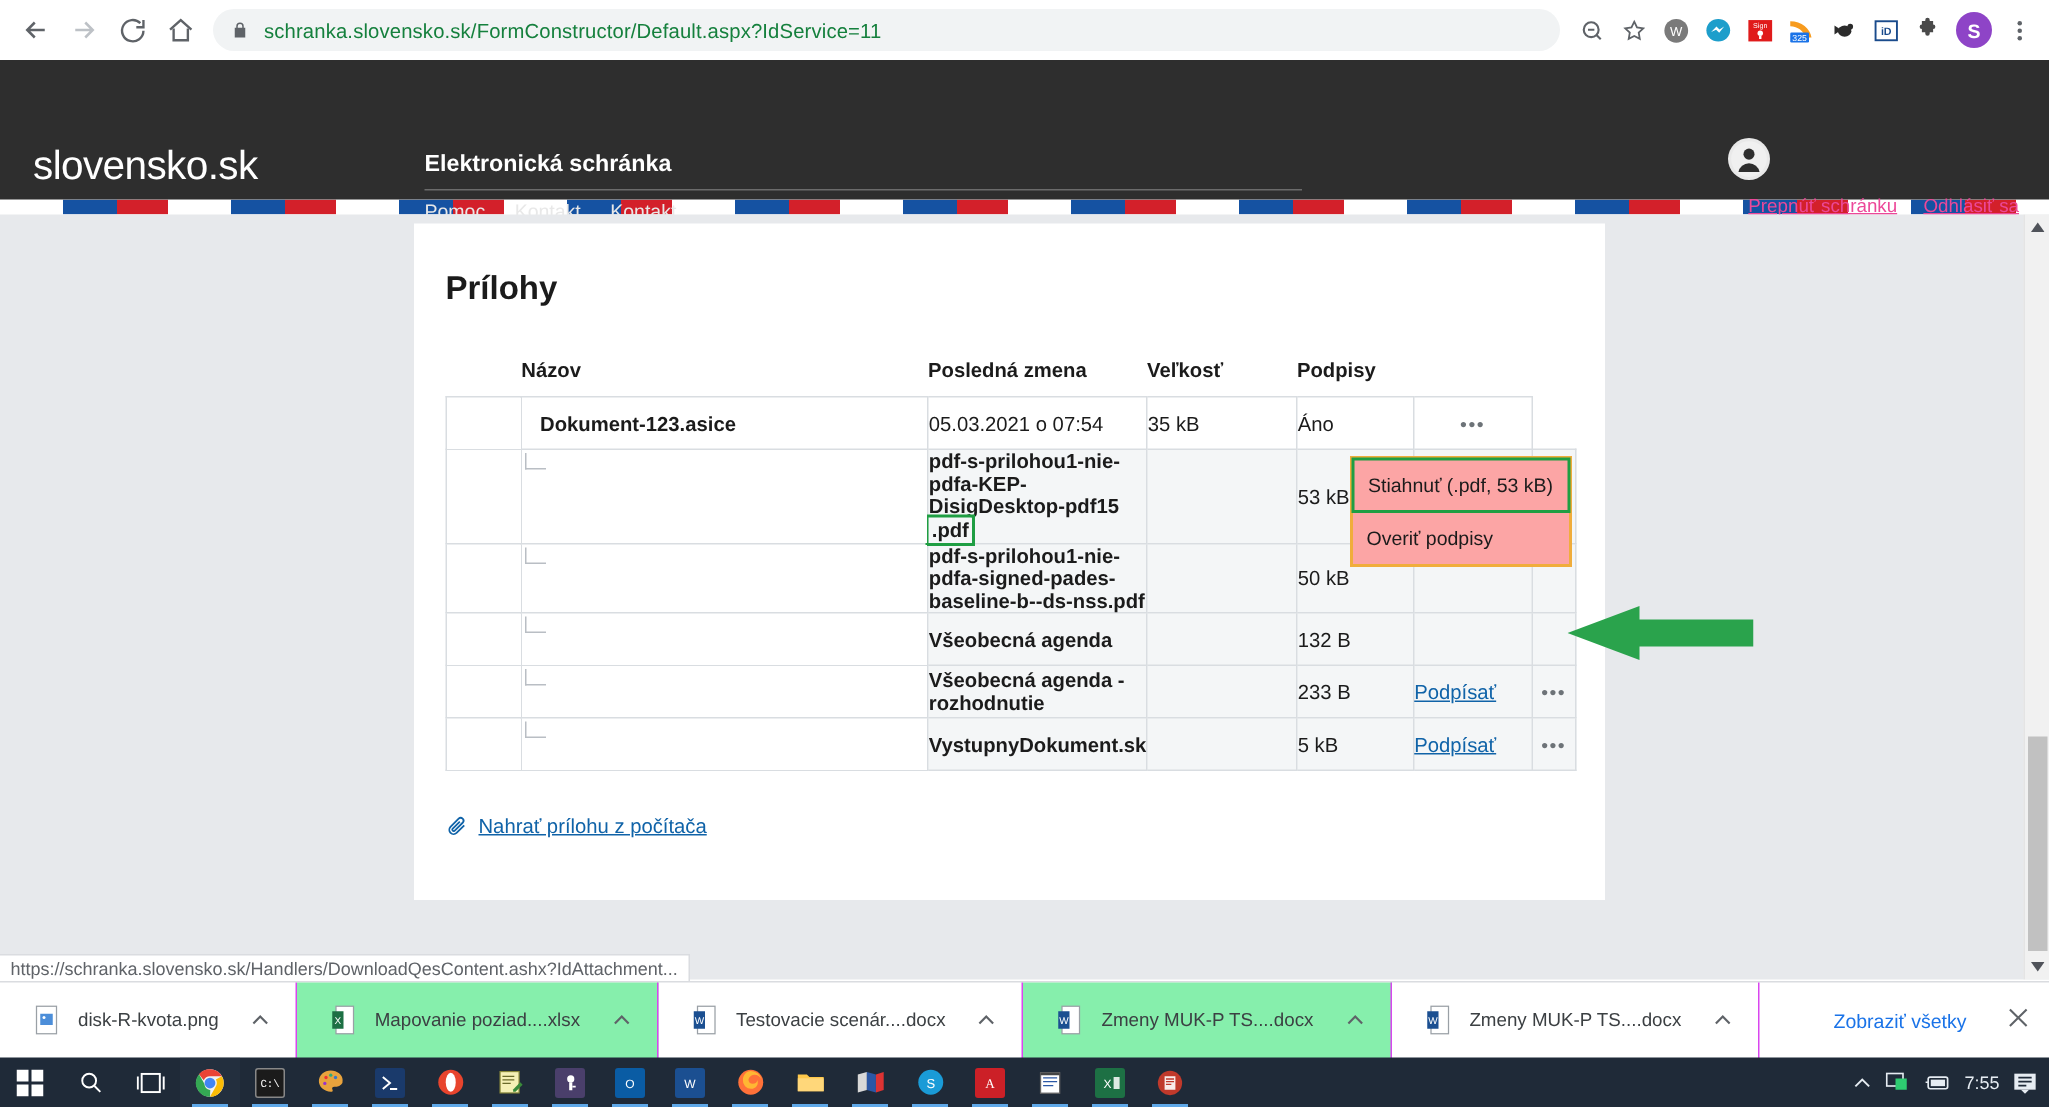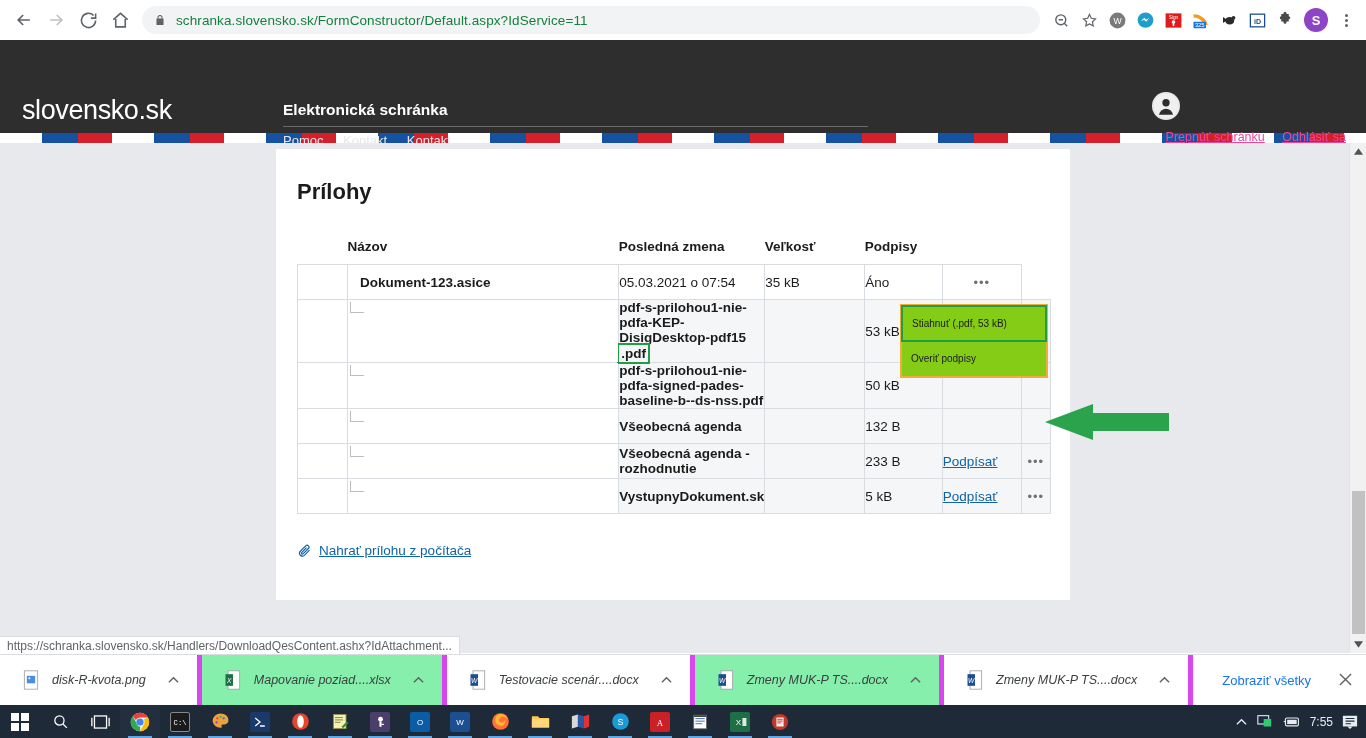--- a/index.html
+++ b/index.html
@@ -129,22 +129,22 @@
   }
 
   
   th.h-name{width:378px;}
   th.h-date{width:128px;}
   th.h-size{width:58px;}
   th.h-sig{width:92px;}
 
   
   #ctx-menu{
-    position:absolute;left:624px;top:155px;width:148px;background:#84cc16;
-    border:2px solid #f0ad3c;z-index:40;font-size:10px;
+    position:absolute;left:624px;top:155px;width:148px;background:#fca5a5;
+    border:2px solid #f0ad3c;z-index:40;font-size:13px;
   }
   #ctx-menu .item{
     height:35px;display:flex;align-items:center;padding-left:9px;color:#1b1b1b;
     white-space:nowrap;
   }
   #ctx-menu .item.sel{
     border:2px solid #1f9e43;margin:-1px;height:37px;
   }
 
   
@@ -177,21 +177,21 @@
     z-index:60;
   }
 
   
   #shelf{
     position:absolute;left:0;bottom:33px;width:1366px;height:51px;background:#fff;
     border-top:1px solid #dadce0;display:flex;align-items:center;
   }
   .dl-item{
     height:51px;display:flex;align-items:center;padding:0 0 0 22px;
-    border-right:5px solid #d946ef;font-size:12.5px;color:#3c4043;font-style:italic;
+    border-right:1px solid #d946ef;font-size:12.5px;color:#3c4043;
   }
   .dl-item .ficon{margin-right:12px;display:flex;align-items:center;}
   .dl-item .chev{margin:0 18px 0 22px;color:#5f6368;}
   .dl-item.active{background:#86efac;}
   #shelf-right{margin-left:auto;display:flex;align-items:center;padding-right:14px;}
   #show-all{
     color:#1a73e8;font-size:13px;padding:8px 16px;border-radius:4px;
     background:#e8f0fe00;
   }
   #shelf-close{margin-left:12px;color:#5f6368;font-size:15px;}

